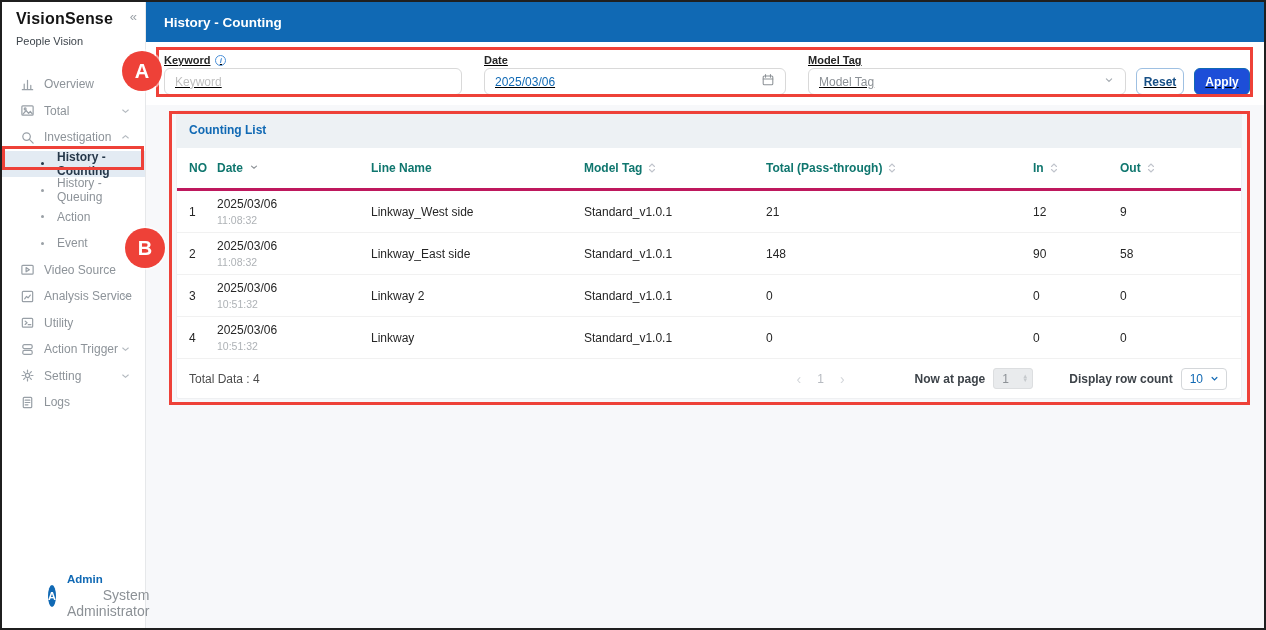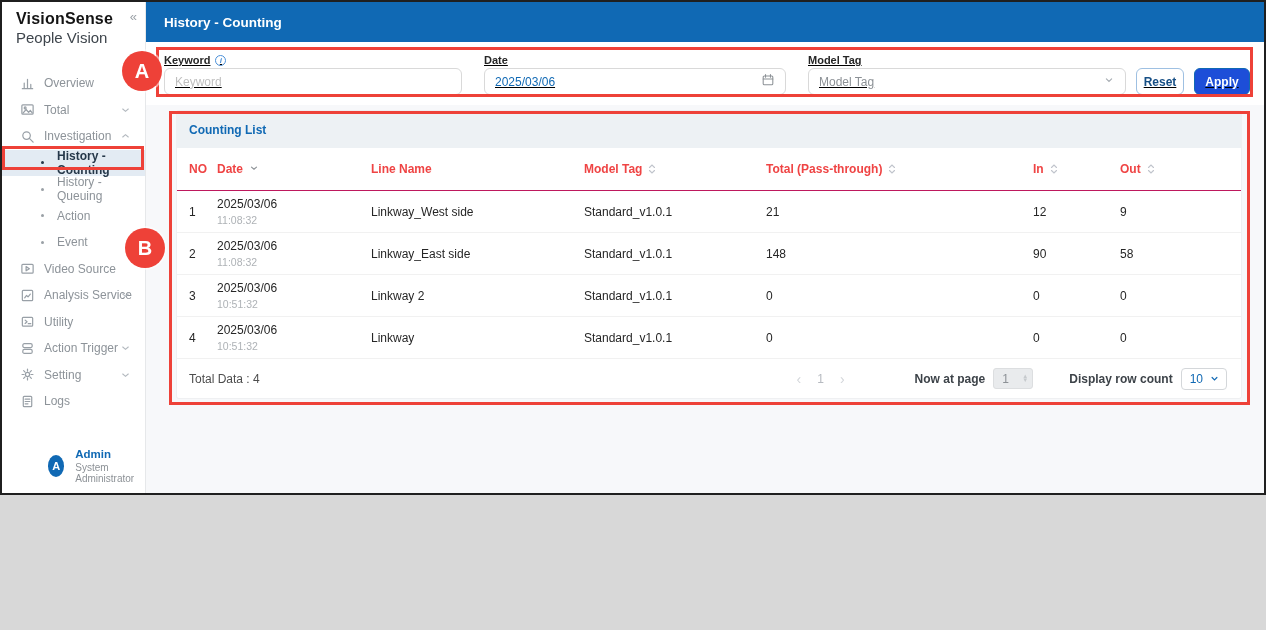--- a/index.html
+++ b/index.html
@@ -1,47 +1,47 @@
 <!DOCTYPE html>
 <html><head>
 <meta charset="utf-8">
 <style>
   * { margin:0; padding:0; box-sizing:border-box; }
   html,body { background:#d8d8d8; }
   body { font-family:"Liberation Sans","DejaVu Sans",sans-serif; }
-  .screen{ width:1266px; height:495px; border:2px solid #1f1f1f; background:#f7f8fa;
+  .screen{ width:1266px; height:630px; border:2px solid #1f1f1f; background:#f7f8fa;
            display:flex; position:relative; overflow:hidden; }
 
   
   .sidebar{ width:144px; background:#ffffff; border-right:1px solid #e6e8ea;
             position:relative; flex:0 0 144px; }
   .sb-head{ padding:8px 10px 0 14px; position:relative; }
   .app-title{ font-size:16px; font-weight:700; color:#141414; letter-spacing:.2px; }
   .collapse{ position:absolute; top:7px; right:8px; color:#9aa0a6; font-size:13px; cursor:pointer; }
-  .app-subtitle{ font-size:15px; color:#3e454c; margin-top:1px; }
+  .app-subtitle{ font-size:11px; color:#3e454c; margin-top:7px; }
   .menu{ margin-top:24px; }
   .menu-item{ height:26.5px; display:flex; align-items:center; padding-left:18px;
               color:#8d9399; font-size:12px; position:relative; cursor:pointer; }
   .menu-item .mi-icon{ width:15px; height:15px; margin-right:9px; display:flex;
                        align-items:center; justify-content:center; flex:0 0 15px; }
   .menu-item.sub{ padding-left:38px; }
   .menu-item.sub .mi-icon{ width:4px; flex:0 0 4px; margin-right:13px; }
   .menu-item.sub .mi-icon::before{ content:""; width:3px; height:3px; border-radius:50%;
                                    background:#9aa0a6; display:block; }
   .menu-item .mi-chevron{ position:absolute; right:14px; top:50%; transform:translateY(-50%);
                           display:flex; }
   .menu-item.selected{ background:#e3ebf3; color:#26384a; font-weight:700; }
   .menu-item.selected.sub .mi-icon::before{ background:#26384a; }
   .sb-user{ position:absolute; left:0; bottom:9px; width:100%; display:flex;
             align-items:center; padding-left:46px; }
   .avatar{ width:22px; height:22px; border-radius:50%; background:#1069b4; color:#fff;
            font-size:11px; font-weight:700; display:flex; align-items:center;
            justify-content:center; margin-right:11px; }
   .user-name{ font-size:11.5px; font-weight:700; color:#1069b4; }
-  .user-role{ font-size:10px; color:#8c9196; margin-top:2px; }
+  .user-role{ font-size:14px; color:#8c9196; margin-top:2px;text-align:right; }
 
   
   .main{ flex:1; display:flex; flex-direction:column; background:#f7f8fa; min-width:0; }
   .topbar{ height:40px; background:#1069b4; color:#ffffff; font-size:13.5px; font-weight:700;
            display:flex; align-items:center; padding-left:18px; flex:0 0 40px; }
 
   
   .filterbar{ height:63px; background:#ffffff; display:flex; padding:10px 14px 0 18px;text-decoration:underline; }
   .fgroup{ display:flex; flex-direction:column; }
   .fg-keyword{ width:298px; margin-right:22px; }
@@ -64,22 +64,22 @@
   .btn-reset{ width:48px; background:#fff; border:1px solid #9ec0e2; color:#174f85; }
   .btn-apply{ width:56px; background:#1d4ed8; border:1px solid #1069b4; color:#fff; }
 
   
   .card{ margin:6px 23px 0 31px; background:#ffffff; border-radius:2px;
          box-shadow:0 0 0 1px rgba(0,0,0,0.03); }
   .card-header{ height:37px; background:#edf1f4; display:flex; align-items:center;
                 padding-left:12px; font-size:12px; font-weight:700; color:#1069b4; }
   .grid-row{ display:grid; grid-template-columns:28px 154px 213px 182px 267px 87px 1fr;
              padding-left:12px; align-items:center; }
-  .thead{ height:43px; border-bottom:1px solid #be185d; font-size:12px; font-weight:700;
-          color:#ef4444; }
+  .thead{ height:43px; border-bottom:3px solid #be185d; font-size:12px; font-weight:700;
+          color:#0f766e; }
   .th{ display:flex; align-items:center; gap:6px; }
   .sort-both{ display:flex; flex-direction:column; line-height:4px; }
   .trow{ height:42px; border-bottom:1px solid #f1f1f1; font-size:12px; color:#262626; }
   .d-time{ font-size:10.5px; color:#aeb2b6; margin-top:3px; }
   .card-footer{ height:39px; display:flex; align-items:center; padding:0 14px 0 12px;
                 font-size:12px; color:#4d4d4d; }
   .pager{ margin-left:auto; display:flex; align-items:center; gap:16px; color:#c2c6cb;
           font-size:12px; margin-right:28px; }
   .pg-arrow{ font-size:14px; color:#d3d6da; cursor:pointer; }
   .pg-num{ color:#b6bac0; cursor:pointer; }

